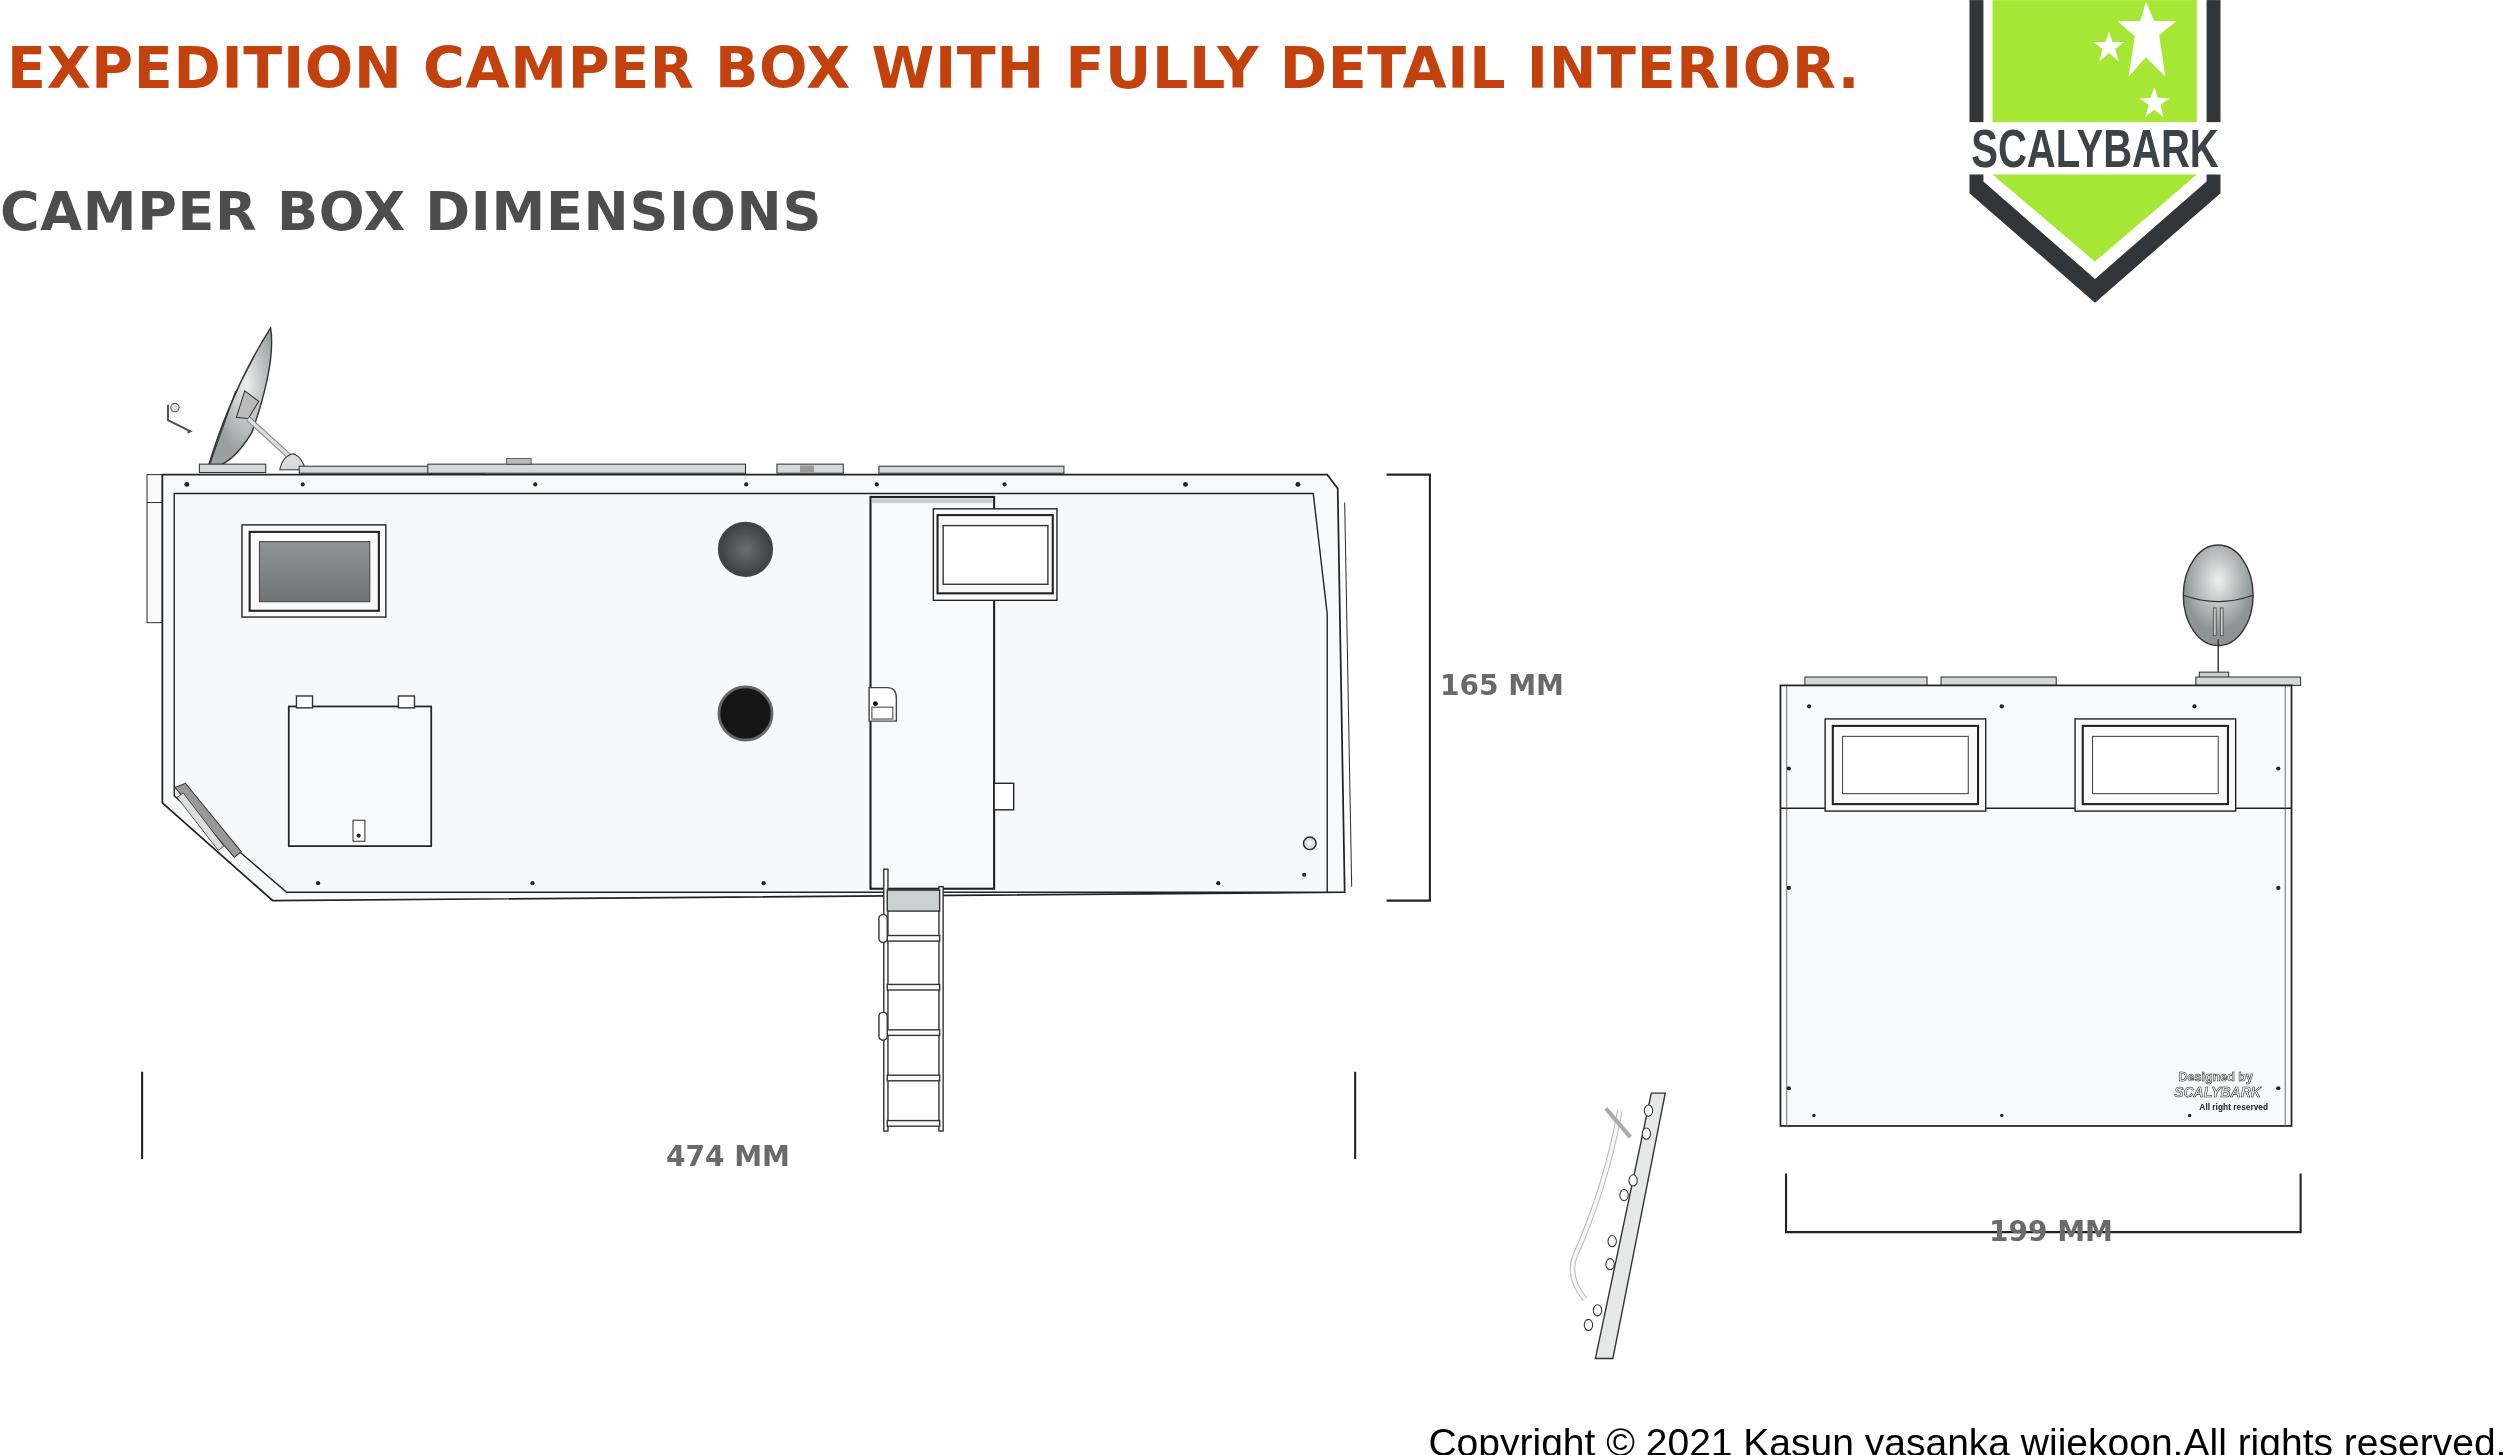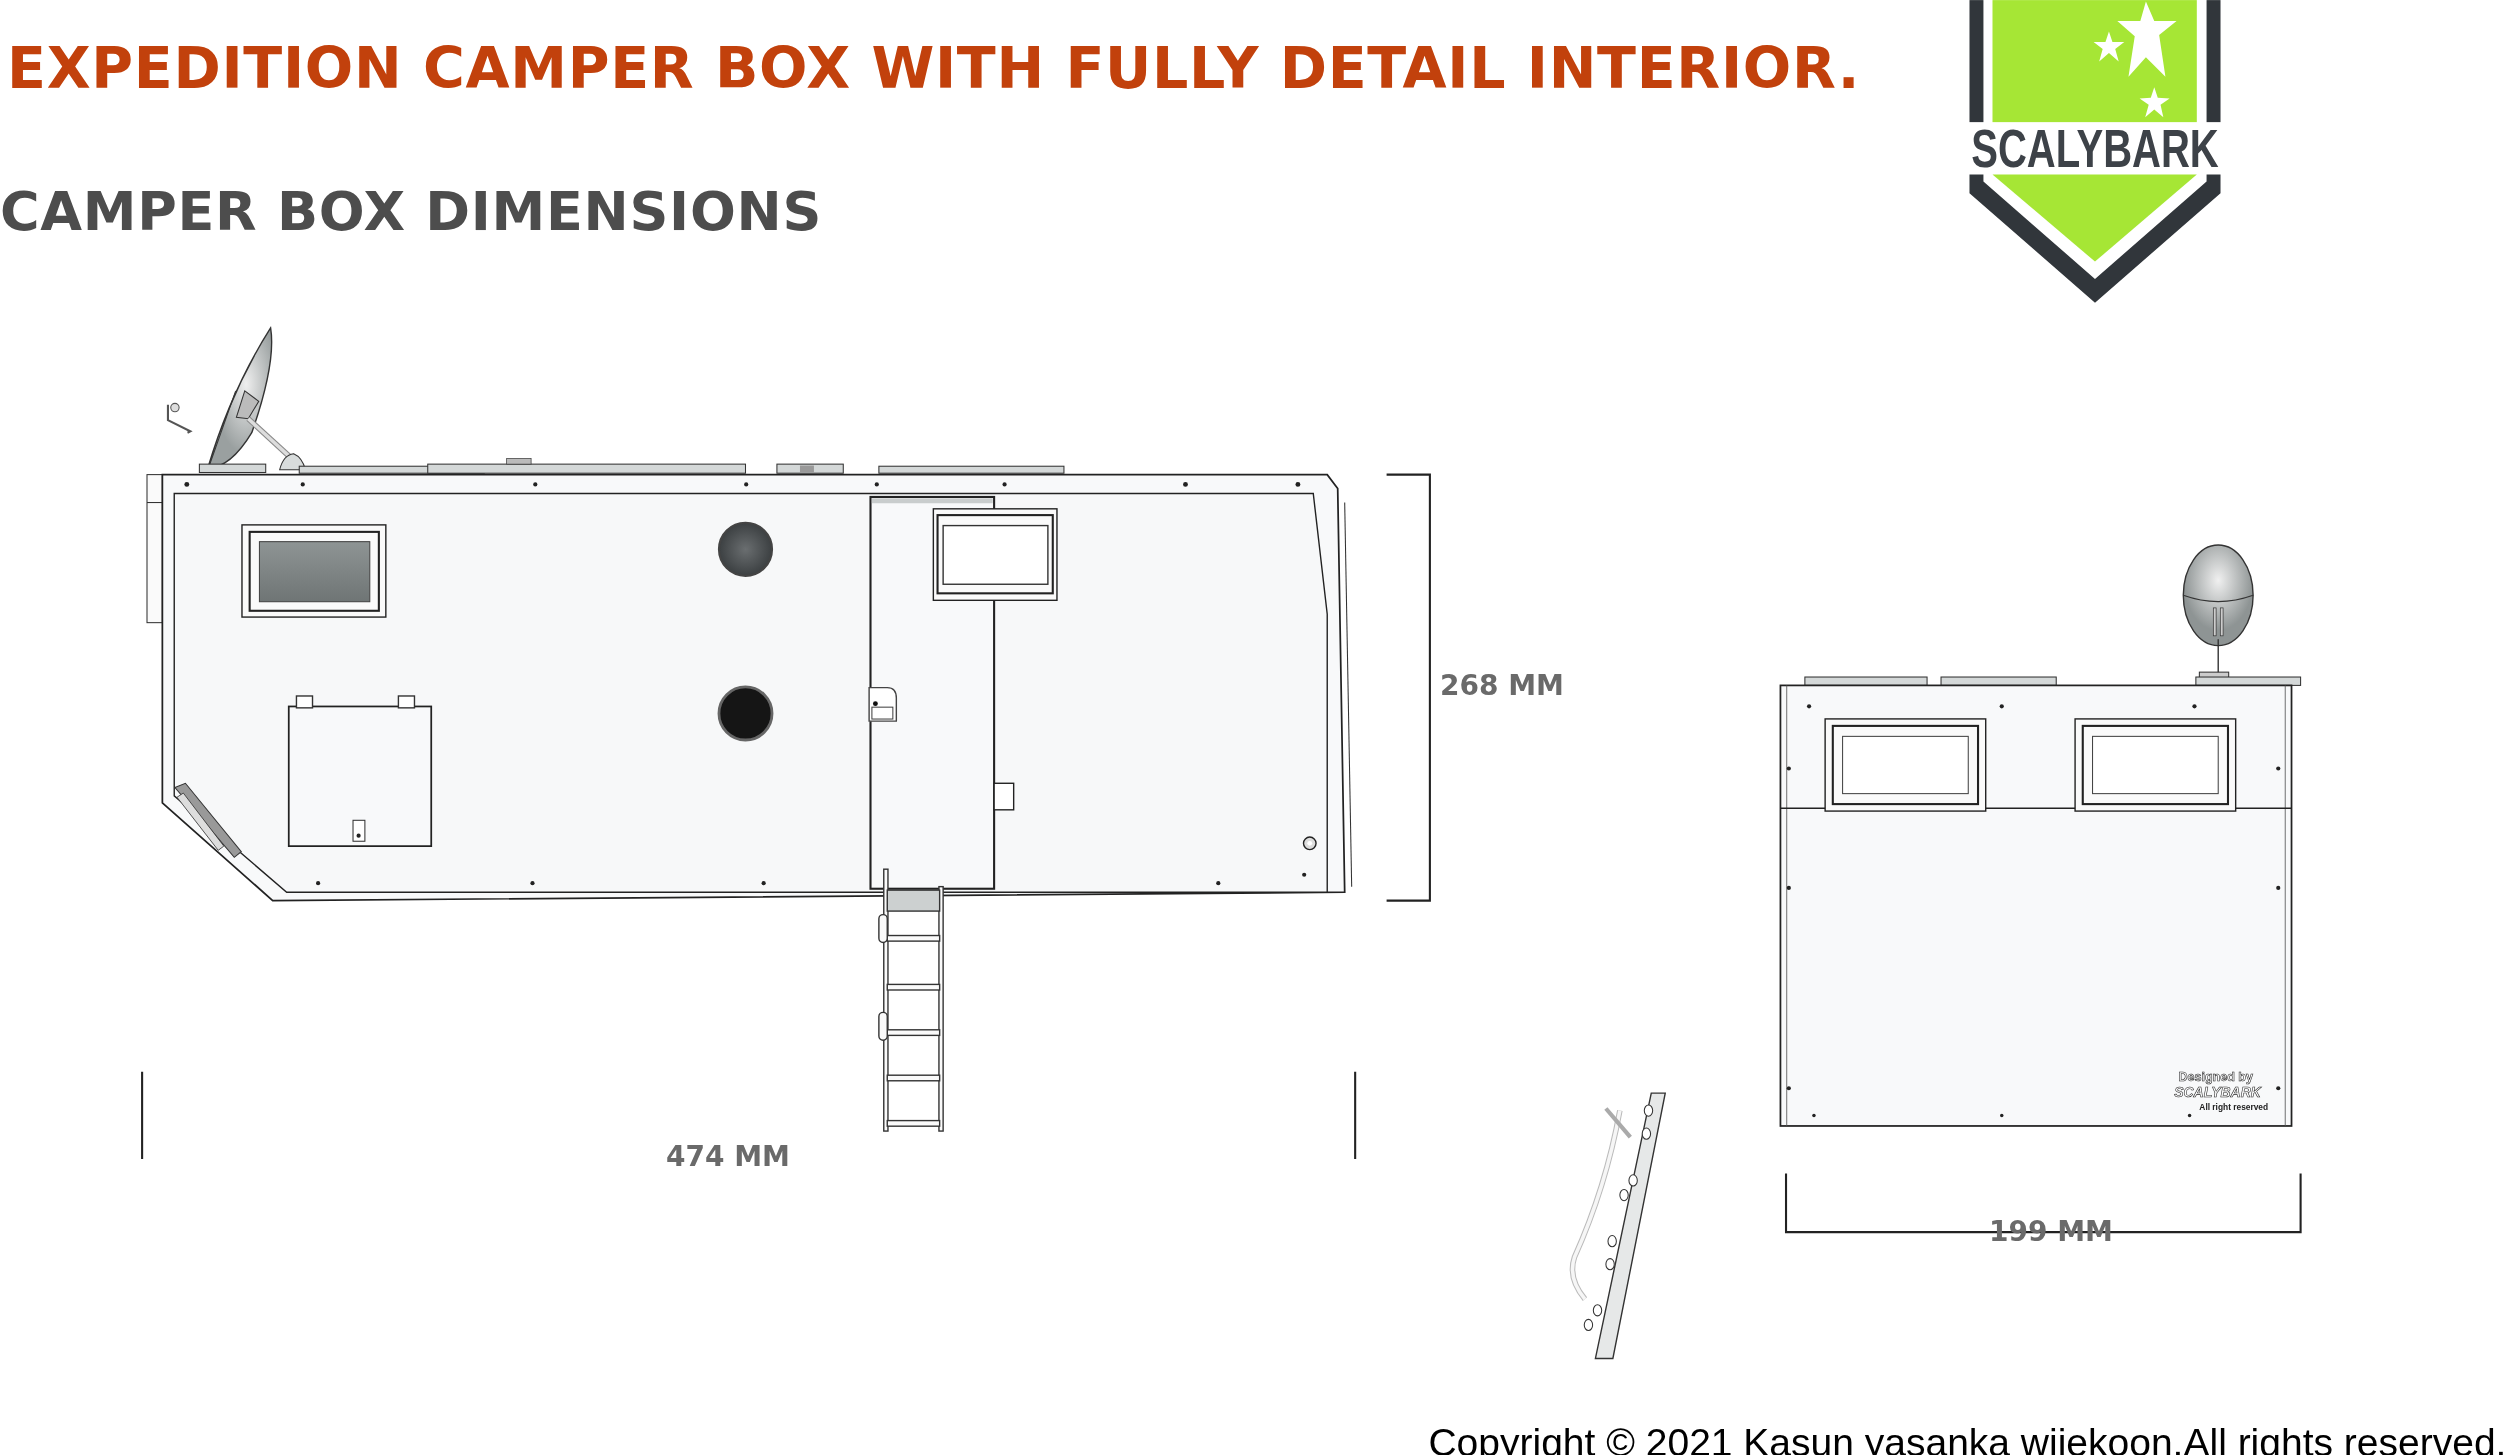--- a/index.html
+++ b/index.html
@@ -167,21 +167,21 @@
       <rect x="1258" y="1310" width="12" height="40" rx="6"></rect>
       <rect x="1258" y="1450" width="12" height="40" rx="6"></rect>
     </g>
 
     <polyline points="1985,680 2047,680 2047,1290 1985,1290" fill="none" stroke="#222" stroke-width="3"></polyline>
 
     <polyline points="203,1535 203,1685 1940,1685 1940,1535" fill="none" stroke="#222" stroke-width="3"></polyline>
   </svg>
 </div>
 
-<div class="abs dimlabel" style="left:1440px; top:669px;">268 MM</div>
+<div class="abs dimlabel" style="left:1440px; top:669px;">165 MM</div>
 <div class="abs dimlabel" style="left:640px; top:1140px;margin-left:26px;">474 MM</div>
 
 <div class="abs" style="left:1564px; top:538px; width:775px; height:838px;">
   <svg width="775" height="838" viewBox="2240 770 1110 1200">
     <defs>
       <radialGradient id="dish2" cx="0.5" cy="0.35">
           <stop offset="0" stop-color="#f0f0f0"></stop>
           <stop offset="1" stop-color="#8e9494"></stop>
         </radialGradient>
     </defs>

